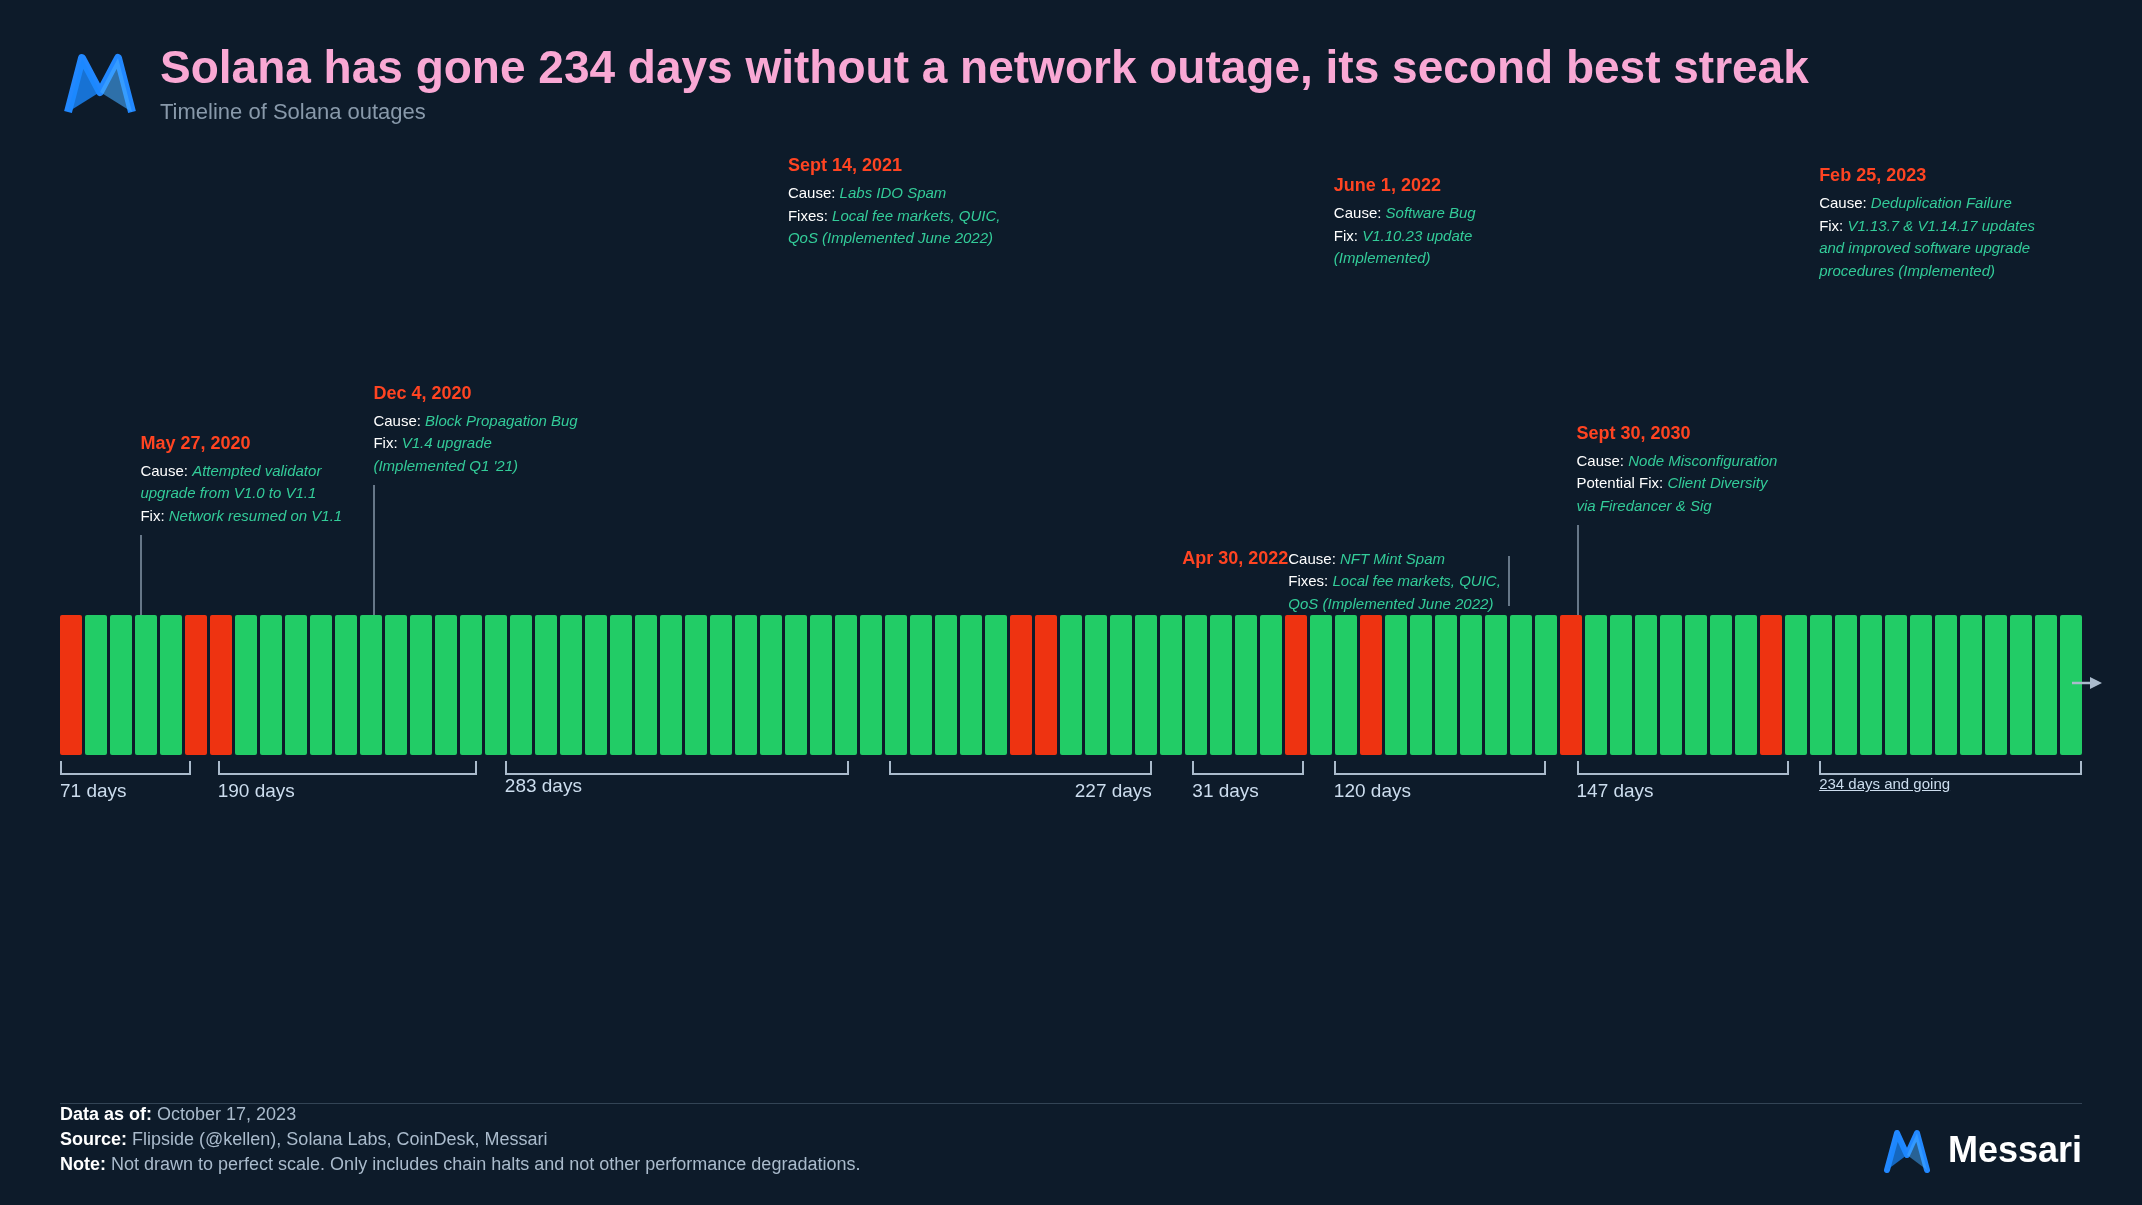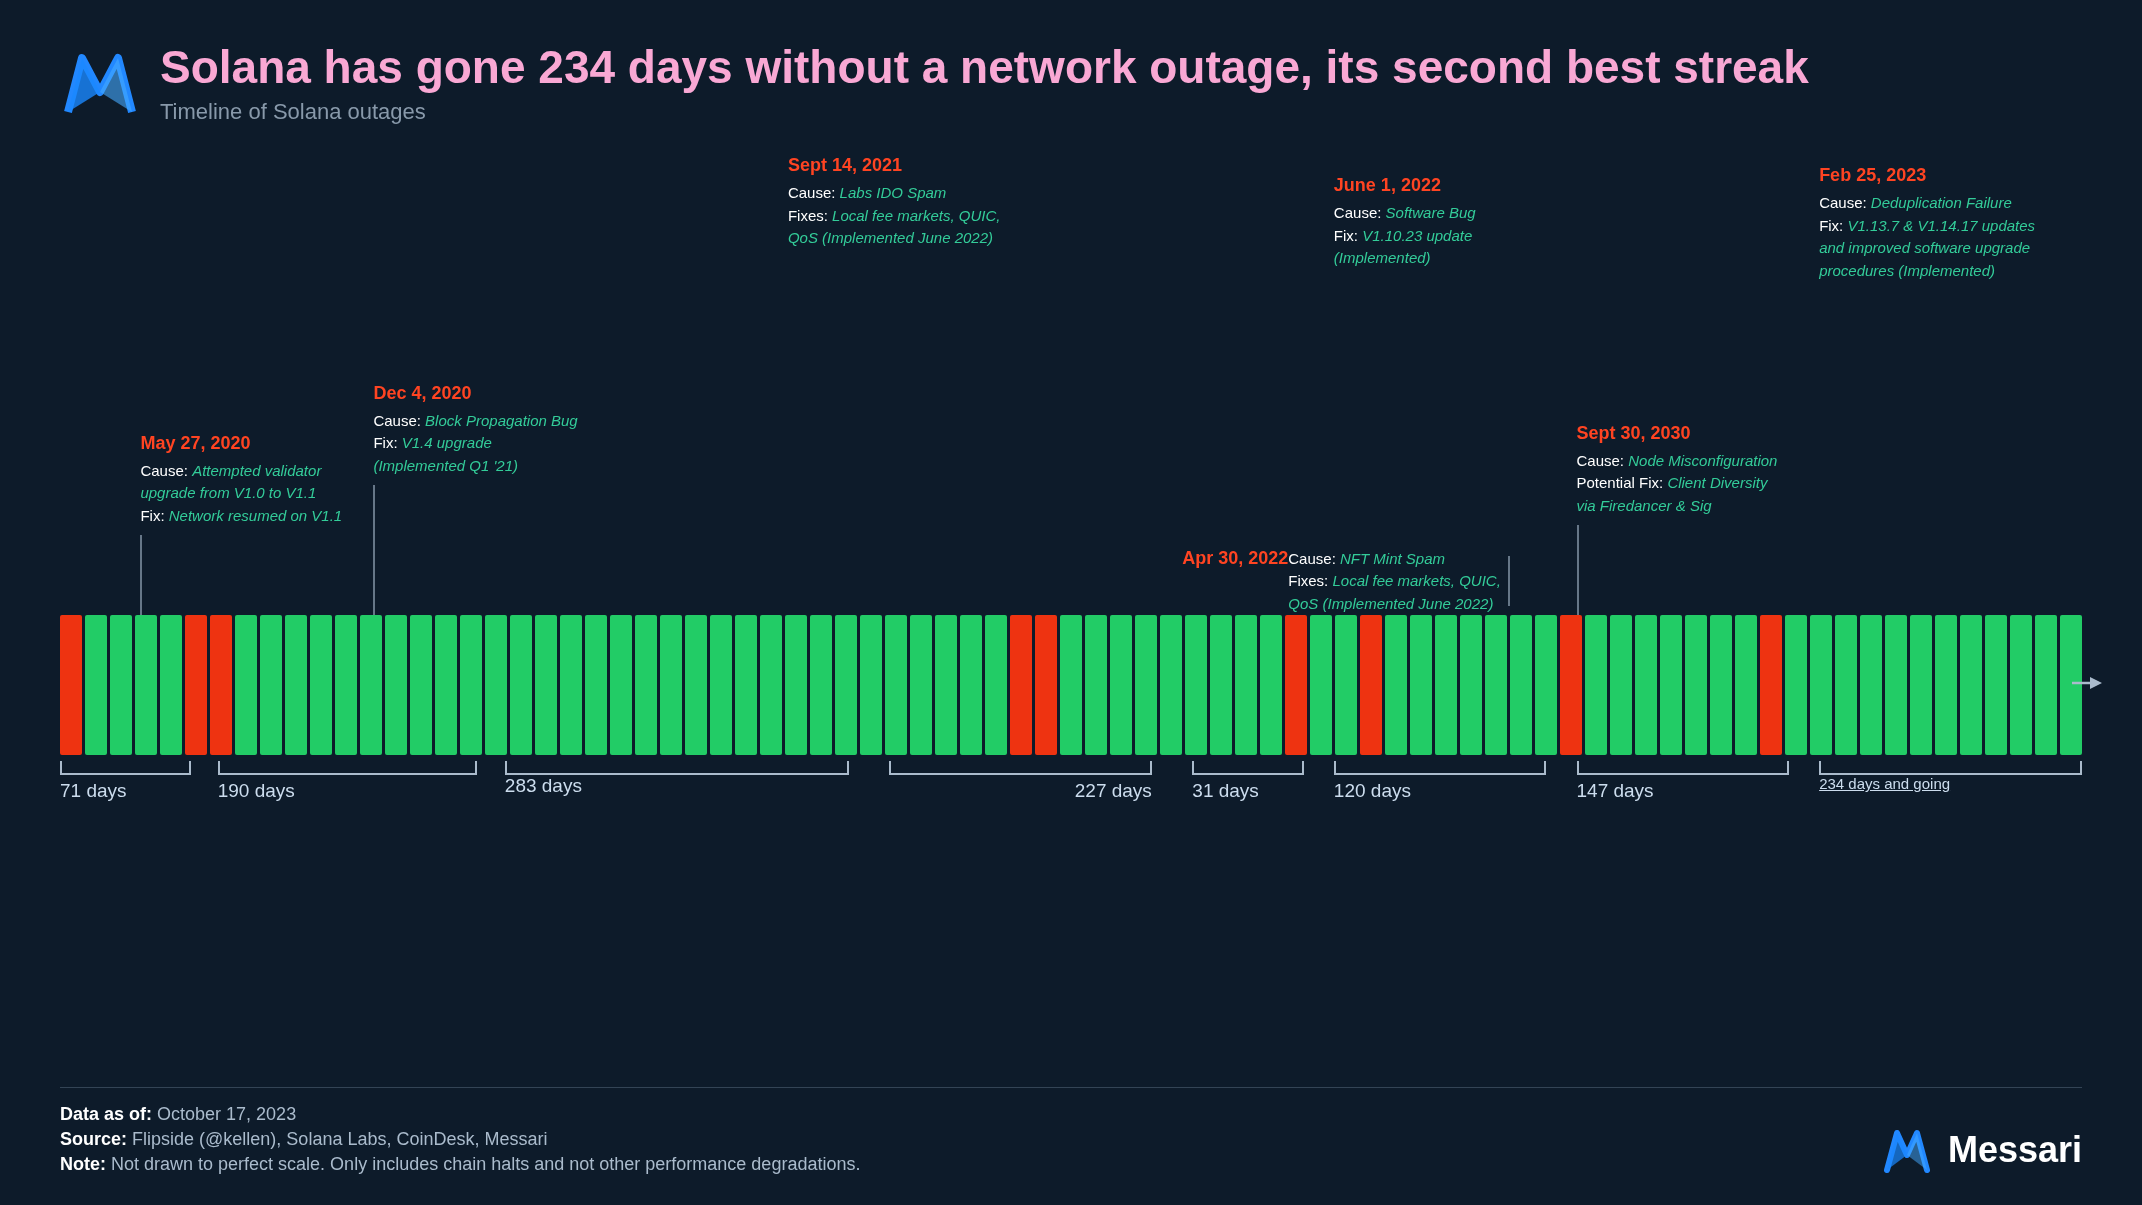--- a/index.html
+++ b/index.html
@@ -88,21 +88,20 @@
       border-radius: 2px;
     }
 
     .bar.green { background-color: #22cc66; }
     .bar.red { background-color: #ee3311; }
 
     
     .footer {
       margin-top: 20px;
       border-top: 1px solid #334455;
-      padding-top: 16px;
       display: flex;
       justify-content: space-between;
       align-items: flex-end;
     }
 
     .footer-left {
       display: flex;
       flex-direction: column;
       gap: 4px;
     }

